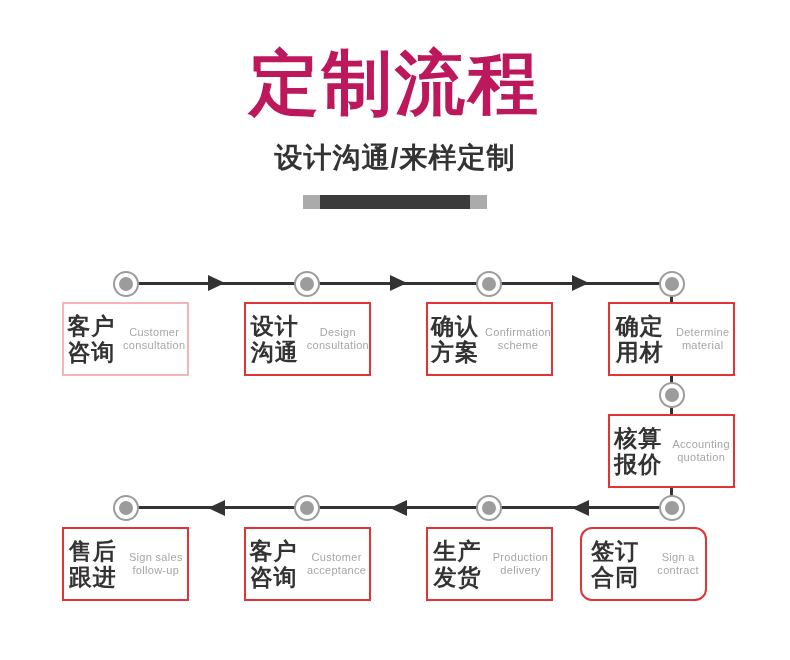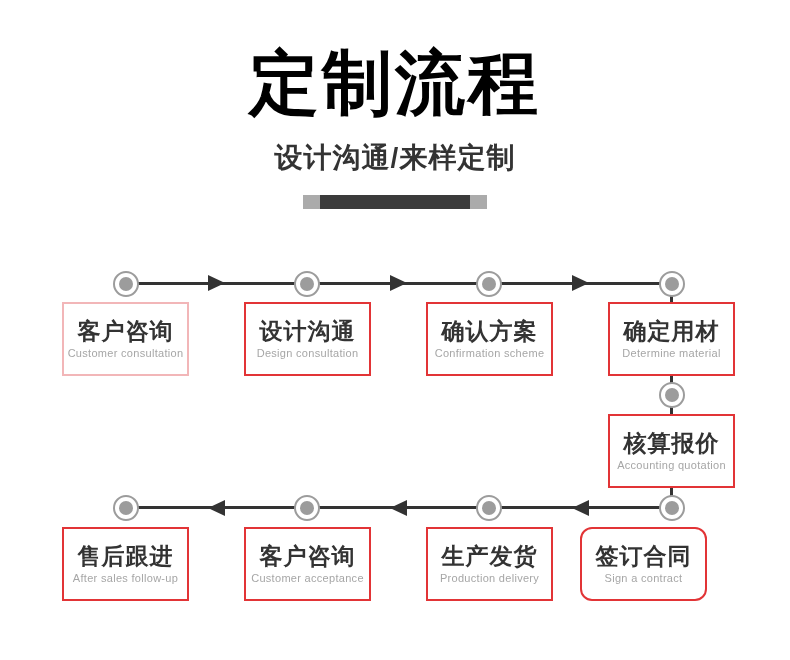--- a/index.html
+++ b/index.html
@@ -3,21 +3,21 @@
 <meta charset="utf-8">
 <style>
   html,body{margin:0;padding:0;background:#fff;}
   .canvas{
     position:relative;width:790px;height:660px;background:#ffffff;
     font-family:"Liberation Sans","DejaVu Sans",sans-serif;overflow:hidden;
   }
   
   .title{
     position:absolute;top:42px;left:0;width:100%;text-align:center;
-    font-size:70px;line-height:82px;font-weight:900;color:#000000;letter-spacing:3px;
+    font-size:70px;line-height:82px;font-weight:900;color:#be185d;letter-spacing:3px;
   }
   .subtitle{
     position:absolute;top:140px;left:0;width:100%;text-align:center;
     font-size:28px;line-height:36px;font-weight:600;color:#333333;letter-spacing:1px;
   }
   .divider{
     position:absolute;top:195px;left:0;width:100%;height:14px;
     display:flex;justify-content:center;align-items:stretch;
   }
   .divider .cap{width:17px;background:#ababab;}
@@ -44,21 +44,21 @@
   .node::after{
     content:"";position:absolute;left:50%;top:50%;transform:translate(-50%,-50%);
     width:14px;height:14px;border-radius:50%;background:#9c9c9c;
   }
   .n-t1{left:113px;top:271px;} .n-t2{left:294px;top:271px;} .n-t3{left:476px;top:271px;} .n-t4{left:659px;top:271px;}
   .n-m1{left:659px;top:382px;}
   .n-b1{left:113px;top:495px;} .n-b2{left:294px;top:495px;} .n-b3{left:476px;top:495px;} .n-b4{left:659px;top:495px;}
   
   .box{
     position:absolute;width:127px;height:74px;box-sizing:border-box;background:#ffffff;
-    border:2px solid #e23436;display:flex;flex-direction:column;justify-content:center;
+    border:2px solid #e23436;display:flex;flex-direction:row;justify-content:center;
     align-items:center;text-align:center;gap:3px;
   }
   .box.light{border-color:#f2b6b8;}
   .box .zh{font-size:23px;font-weight:bold;color:#333333;letter-spacing:1px;line-height:26px;}
   .box .en{font-size:11px;color:#a6a6a6;letter-spacing:0.3px;line-height:13px;}
   .p-r1c1{left:62px;top:302px;}  .p-r1c2{left:244px;top:302px;align-items:center;}
   .p-r1c3{left:426px;top:302px;} .p-r1c4{left:608px;top:302px;}
   .p-r2c4{left:608px;top:414px;}
   .p-r3c4{left:580px;top:527px;border-radius:12px;} .p-r3c3{left:426px;top:527px;}
   .p-r3c2{left:244px;top:527px;} .p-r3c1{left:62px;top:527px;}
@@ -128,16 +128,16 @@
   <div class="box p-r3c3">
     <div class="zh">生产发货</div>
     <div class="en">Production delivery</div>
   </div>
   <div class="box p-r3c2">
     <div class="zh">客户咨询</div>
     <div class="en">Customer acceptance</div>
   </div>
   <div class="box p-r3c1">
     <div class="zh">售后跟进</div>
-    <div class="en">After sales follow-up</div>
+    <div class="en">Sign sales follow-up</div>
   </div>
 
 </div>
 
 </body></html>

